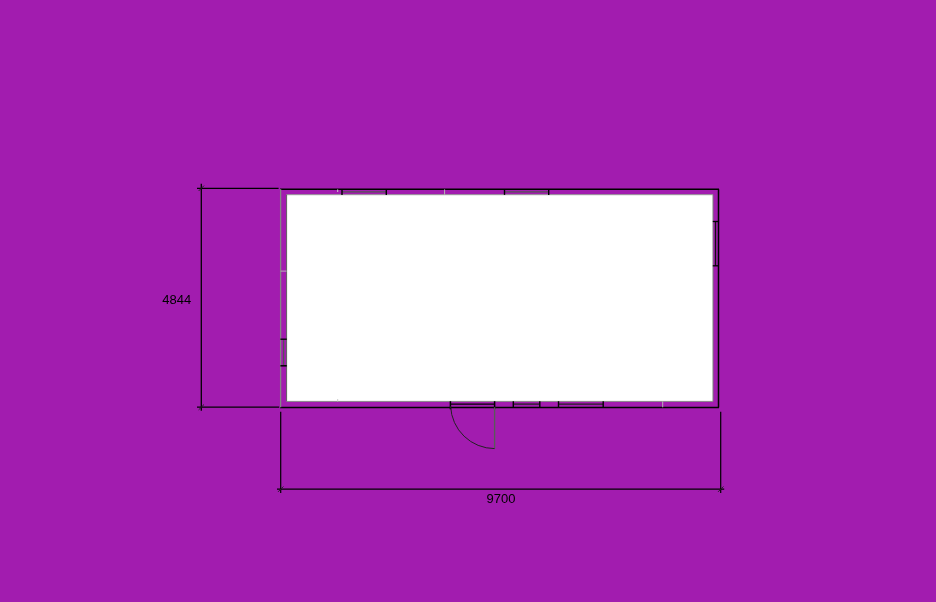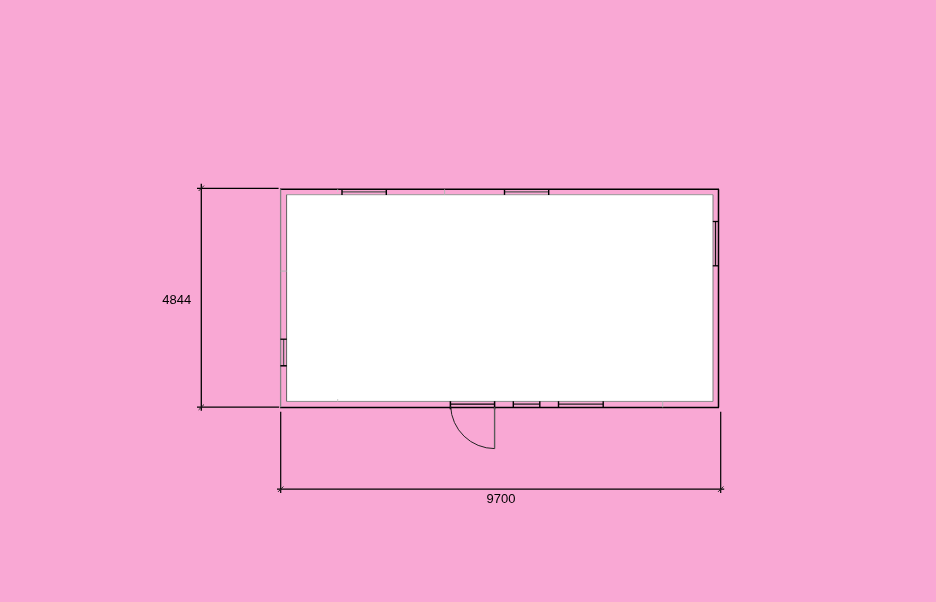--- a/index.html
+++ b/index.html
@@ -1,16 +1,16 @@
 <!DOCTYPE html>
 <html><head>
 <meta charset="utf-8">
 <style>
   html,body{margin:0;padding:0;background:#ffffff;}
-  .page{width:936px;height:602px;position:relative;background:#f9a8d4;overflow:hidden;}
+  .page{width:936px;height:602px;position:relative;background:#a21caf;overflow:hidden;}
   text{font-family:"Liberation Sans", sans-serif;fill:#000000;}
 </style>
 </head>
 <body>
 <div class="page">
 <svg width="936" height="602" viewBox="0 0 936 602" shape-rendering="auto">
 
   <rect x="286.6" y="194.7" width="426.4" height="206.7" fill="#ffffff"></rect>
 
   <g>

